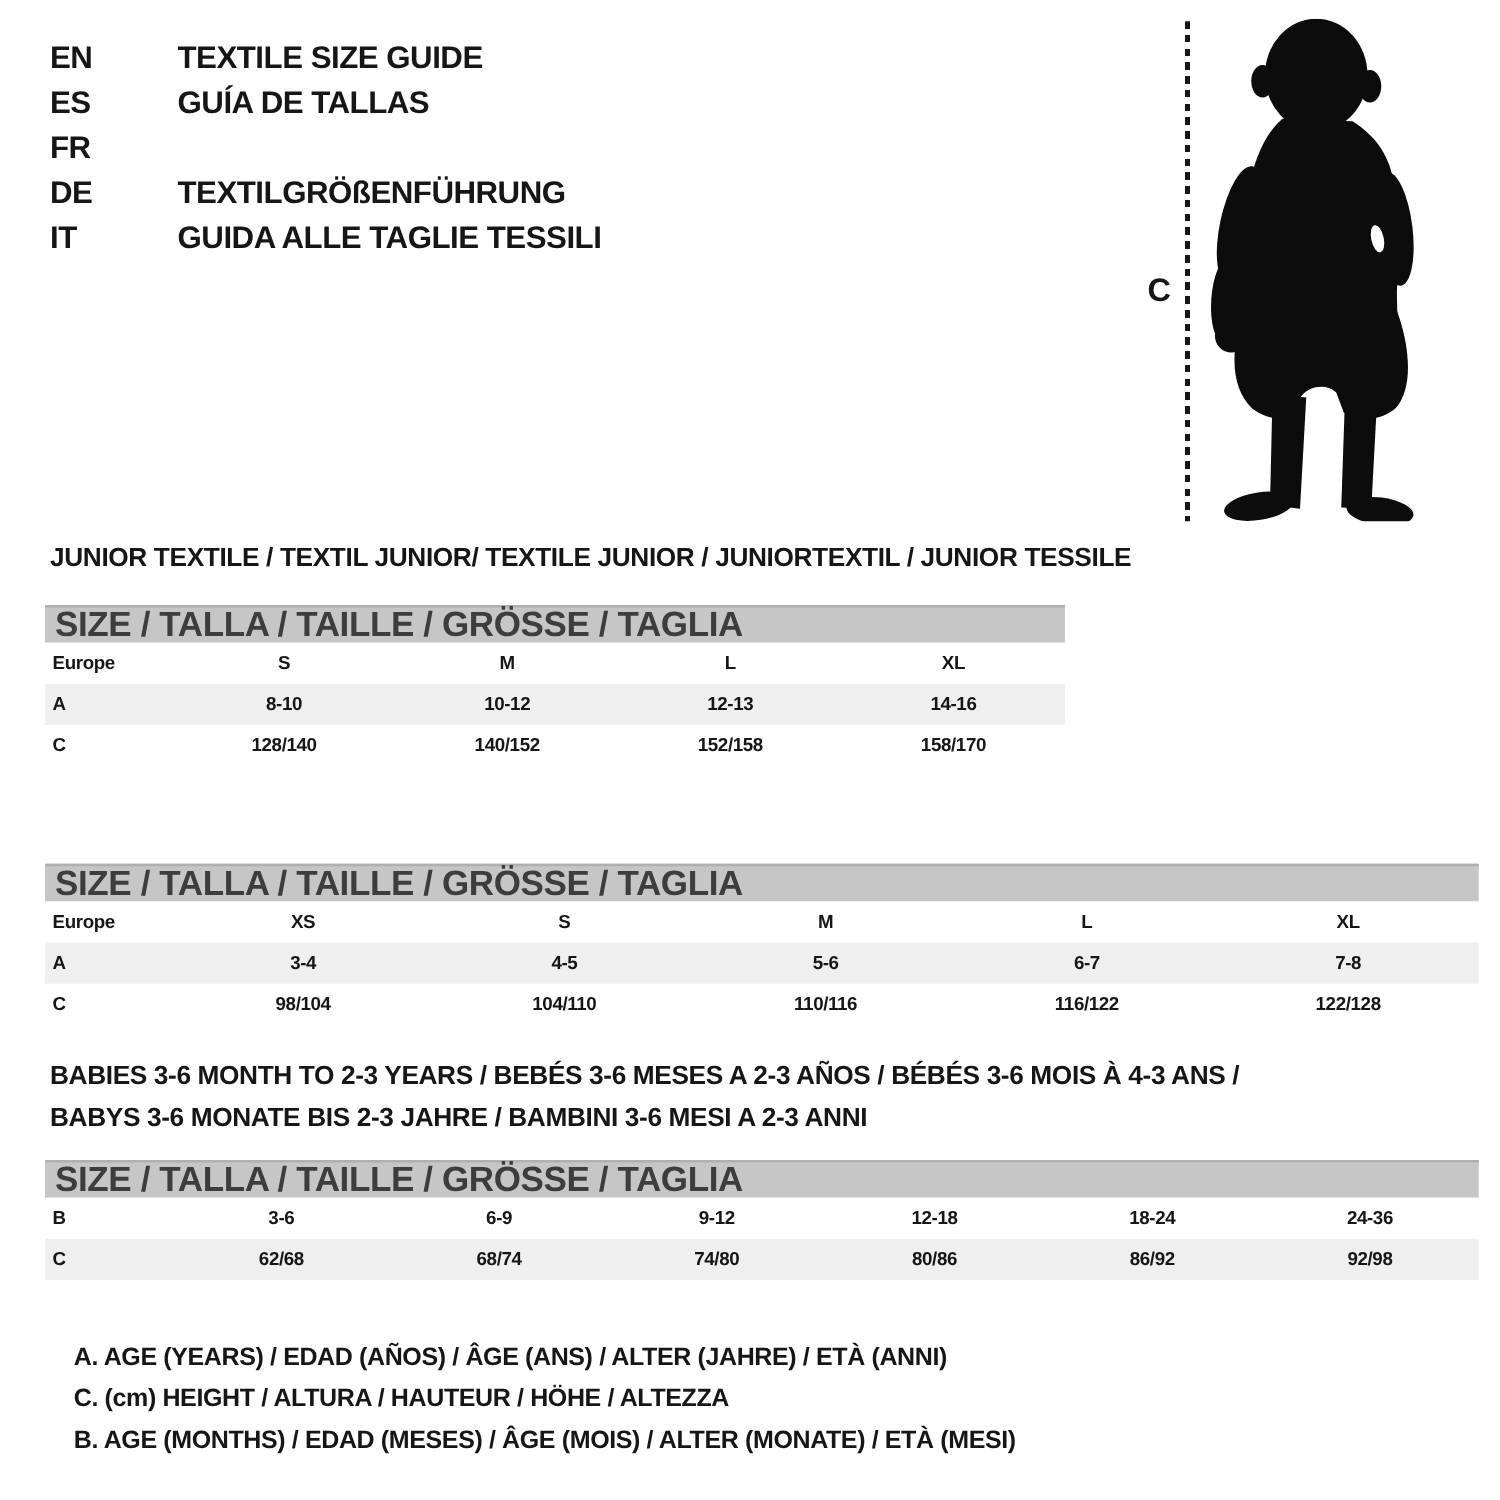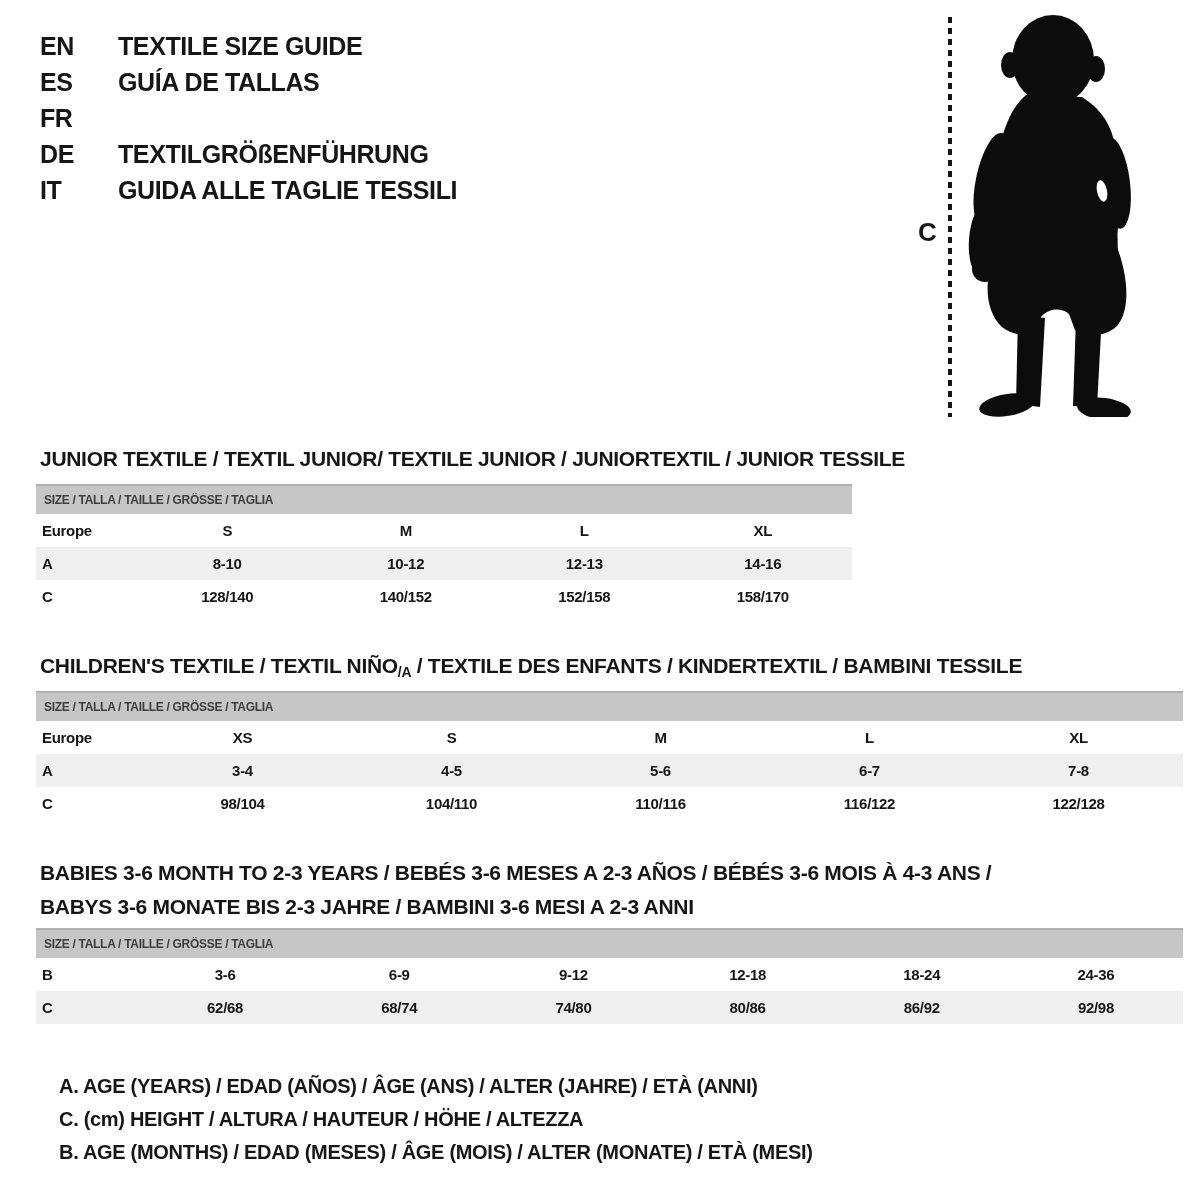--- a/index.html
+++ b/index.html
@@ -3,46 +3,46 @@
 <meta charset="utf-8">
 <style>
   html,body { margin:0; padding:0; background:#fff; }
   .page {
     position:relative; width:1200px; height:1200px; background:#ffffff;
     font-family:"Liberation Sans", sans-serif; font-weight:bold; color:#161616;
     overflow:hidden; font-stretch:condensed;
   }
   
   .lang-block { position:absolute; top:28px; left:40px; }
-  .lang-row { display:flex; height:36px; align-items:center; font-size:25px; letter-spacing:-0.4px; }
+  .lang-row { display:flex; height:36px; align-items:center; font-size:25px; letter-spacing:-0.4px;gap:24px; }
   .lang-code { width:78px; flex:0 0 78px; }
   .lang-title { white-space:nowrap; }
   
   .figure { position:absolute; left:900px; top:15px; width:285px; height:412px; }
   .dash-line {
     position:absolute; left:48px; top:2px; width:4px; height:400px;
     background:repeating-linear-gradient(to bottom,#161616 0 6px,transparent 6px 11px);
   }
   .c-label { position:absolute; left:18px; top:202px; font-size:26px; }
   .silhouette { position:absolute; left:66px; top:0; }
   
-  .section-title { position:absolute; left:40px; font-size:21px; letter-spacing:-0.3px; white-space:nowrap;margin-top:12px; }
+  .section-title { position:absolute; left:40px; font-size:21px; letter-spacing:-0.3px; white-space:nowrap; }
   #junior-title   { top:435px; }
   #children-title { top:642px; }
   #babies-title   { top:844px; line-height:34px; }
   .sub-small { font-size:14px; vertical-align:-4px; letter-spacing:-0.3px; }
   
   .size-table { position:absolute; left:36px; }
   #junior-table   { top:484px; width:816px; }
   #children-table { top:691px; width:1147px; }
   #babies-table   { top:928px; width:1147px; }
   .size-bar {
     height:30px; background:#c6c6c6; border-top:2px solid #b0b0b0;
     display:flex; align-items:center; padding-left:8px; box-sizing:border-box;
-    font-size:12px; color:#3d3d3d; letter-spacing:-0.3px;
+    font-size:28px; color:#3d3d3d; letter-spacing:-0.3px;
   }
   .trow { display:flex; height:33px; align-items:center; font-size:15px; letter-spacing:-0.3px; }
   .trow.shade { background:#efefef; }
   .tlabel { flex:0 0 102px; width:102px; padding-left:6px; box-sizing:border-box; }
   .tcell { flex:1 1 0; text-align:center; }
   
   .legend { position:absolute; left:40px; top:1070px;margin-left:19px; }
   .legend-line { font-size:20px; line-height:33px; letter-spacing:-0.3px; white-space:nowrap; }
 </style>
 </head>
@@ -116,23 +116,20 @@
     </div>
     <div class="trow">
       <span class="tlabel">C</span>
       <span class="tcell">128/140</span>
       <span class="tcell">140/152</span>
       <span class="tcell">152/158</span>
       <span class="tcell">158/170</span>
     </div>
   </div>
 
-  <div class="section-title" id="children-title">
-    <span>CHILDREN'S TEXTILE / TEXTIL NIÑO</span><span class="sub-small">/A</span><span> / TEXTILE DES ENFANTS / KINDERTEXTIL / BAMBINI TESSILE</span>
-  </div>
   <div class="size-table" id="children-table">
     <div class="size-bar">SIZE / TALLA / TAILLE / GRÖSSE / TAGLIA</div>
     <div class="trow">
       <span class="tlabel">Europe</span>
       <span class="tcell">XS</span>
       <span class="tcell">S</span>
       <span class="tcell">M</span>
       <span class="tcell">L</span>
       <span class="tcell">XL</span>
     </div>

